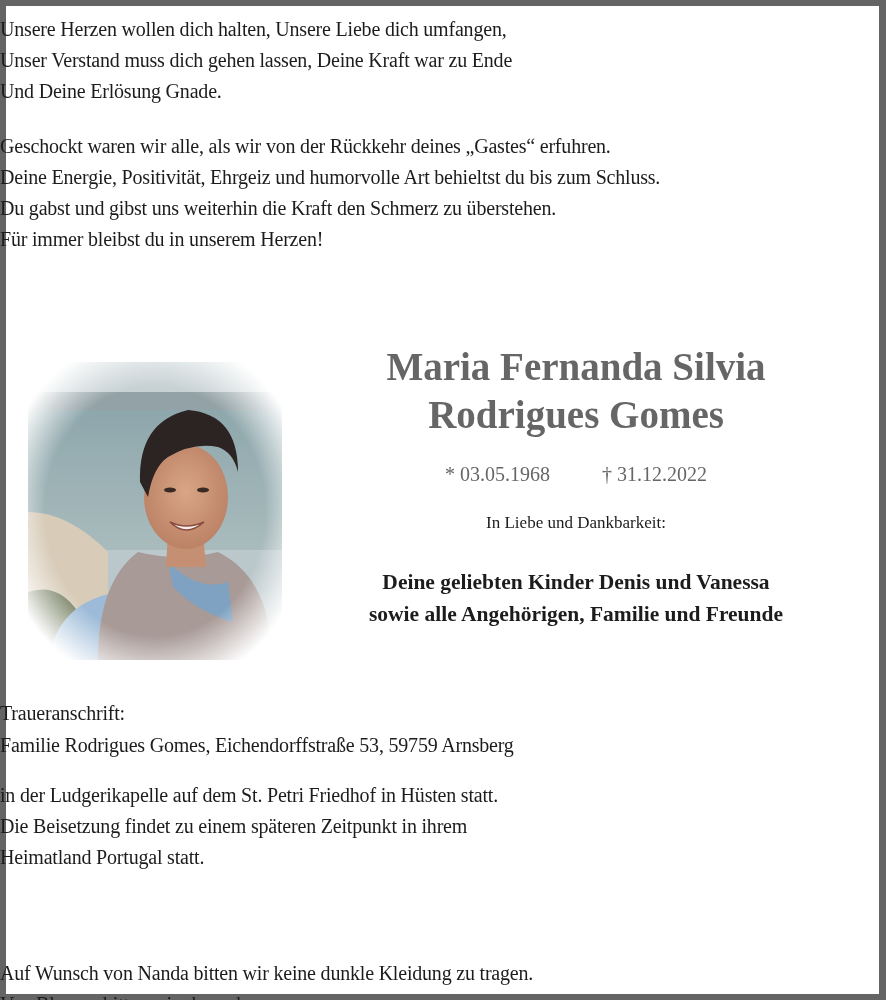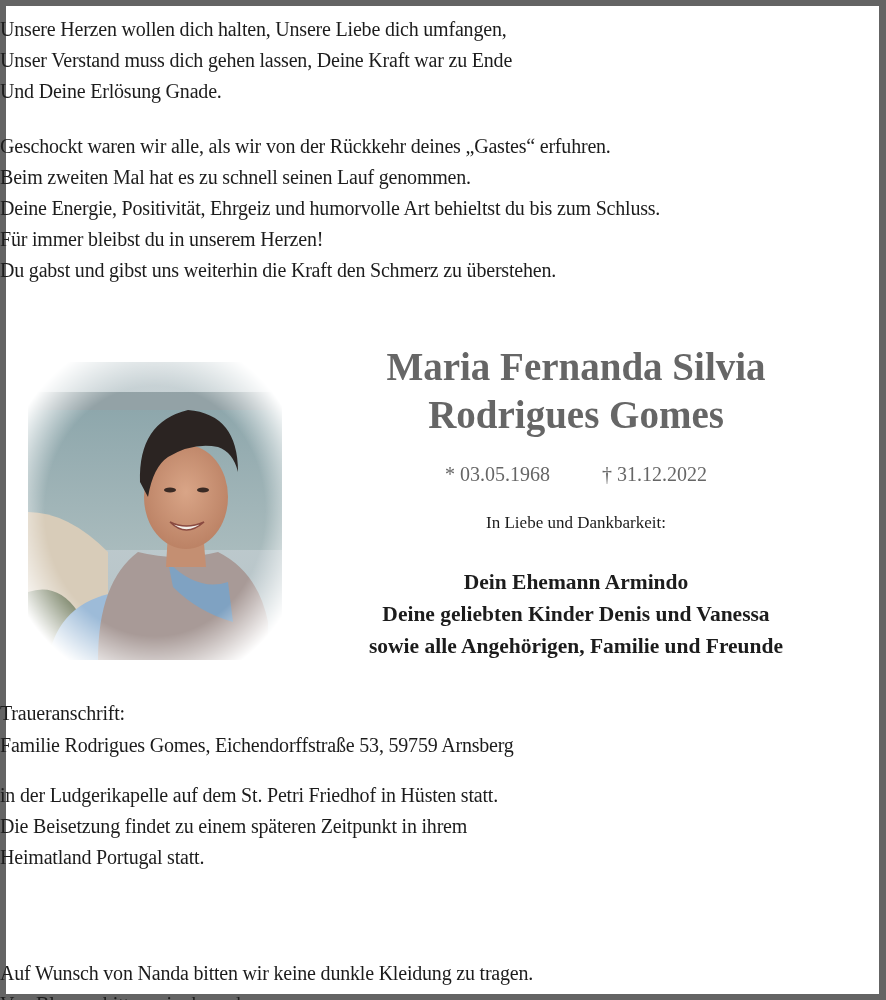--- a/index.html
+++ b/index.html
@@ -78,24 +78,23 @@
 <div class="frame"></div>
 
 <div class="txt poem">
   <span class="line">Unsere Herzen wollen dich halten, Unsere Liebe dich umfangen,</span>
   <span class="line">Unser Verstand muss dich gehen lassen, Deine Kraft war zu Ende</span>
   <span class="line">Und Deine Erlösung Gnade.</span>
 </div>
 
 <div class="txt para">
   <span class="line">Geschockt waren wir alle, als wir von der Rückkehr deines „Gastes“ erfuhren.</span>
-  <span class="line">Beim zweiten Mal hat es zu schnell seinen Lauf genommen.</span>
   <span class="line">Deine Energie, Positivität, Ehrgeiz und humorvolle Art behieltst du bis zum Schluss.</span>
+  <span class="line">Du gabst und gibst uns weiterhin die Kraft den Schmerz zu überstehen.</span>
   <span class="line">Für immer bleibst du in unserem Herzen!</span>
-  <span class="line">Du gabst und gibst uns weiterhin die Kraft den Schmerz zu überstehen.</span>
 </div>
 
 <div class="photo" title="Portrait of a smiling woman with short dark hair, grey scarf and denim jacket, sea in the background">
   <svg width="254" height="298" viewBox="0 0 254 298" xmlns="http://www.w3.org/2000/svg">
     <defs>
       <linearGradient id="sky" x1="0" y1="0" x2="0" y2="1">
         <stop offset="0" stop-color="#c9d3d6"></stop>
         <stop offset="1" stop-color="#b4c2c6"></stop>
       </linearGradient>
       <linearGradient id="sea" x1="0" y1="0" x2="0" y2="1">
@@ -136,21 +135,20 @@
   <span class="line">Rodrigues Gomes</span>
 </div>
 
 <div class="dates">
   <span>* 03.05.1968</span><span class="gap"></span><span>† 31.12.2022</span>
 </div>
 
 <div class="thanks">In Liebe und Dankbarkeit:</div>
 
 <div class="family">
-  <span class="line">Dein Ehemann Armindo</span>
   <span class="line">Deine geliebten Kinder Denis und Vanessa</span>
   <span class="line">sowie alle Angehörigen, Familie und Freunde</span>
 </div>
 
 <div class="txt addr-label" style="left:0;">Traueranschrift:</div>
 <div class="txt addr">Familie Rodrigues Gomes, Eichendorffstraße 53, 59759 Arnsberg</div>
 
 <div class="txt ceremony">
   <span class="line">in der Ludgerikapelle auf dem St. Petri Friedhof in Hüsten statt.</span>
   <span class="line">Die Beisetzung findet zu einem späteren Zeitpunkt in ihrem</span>

